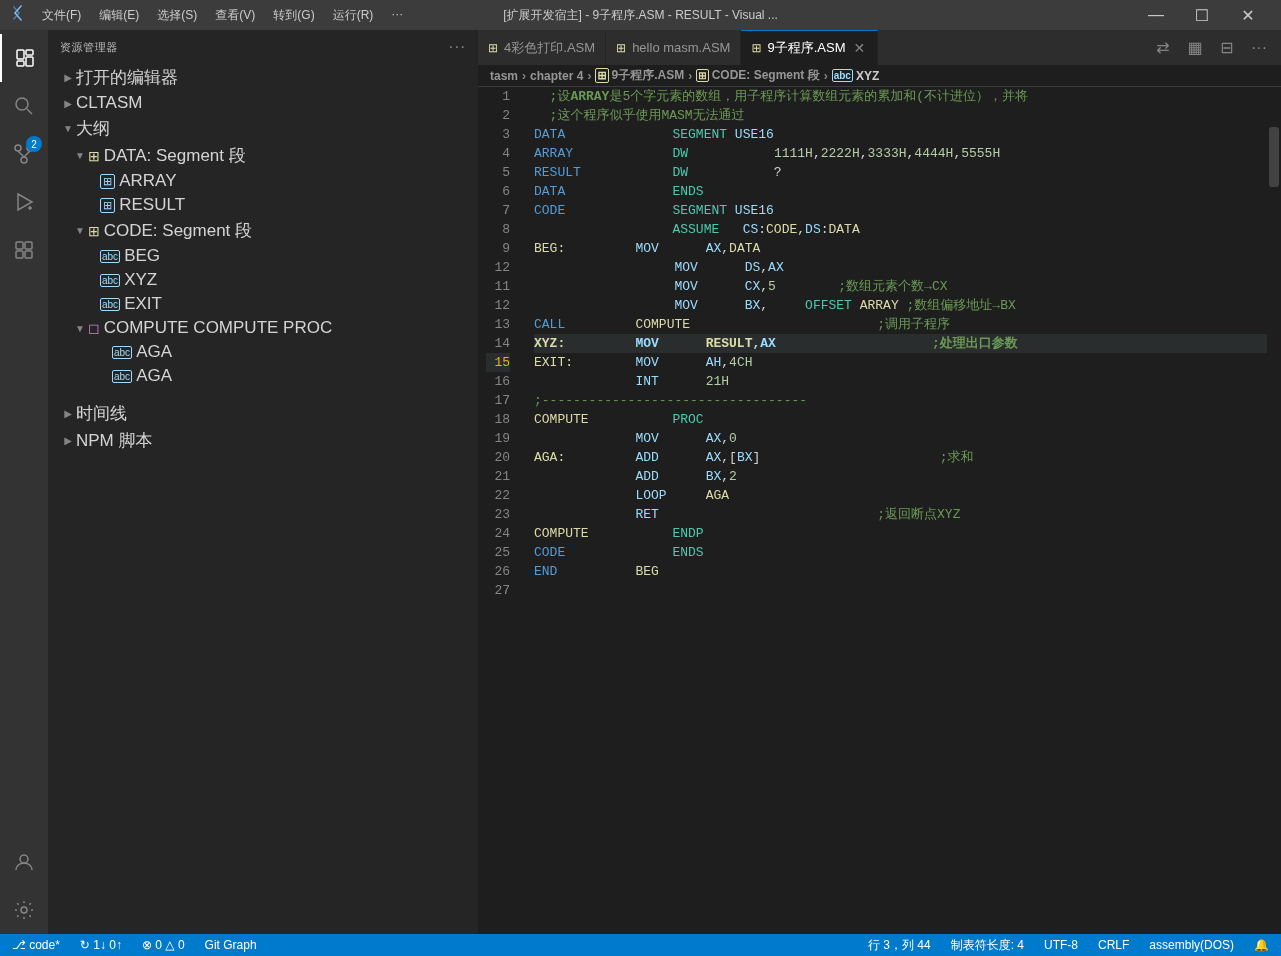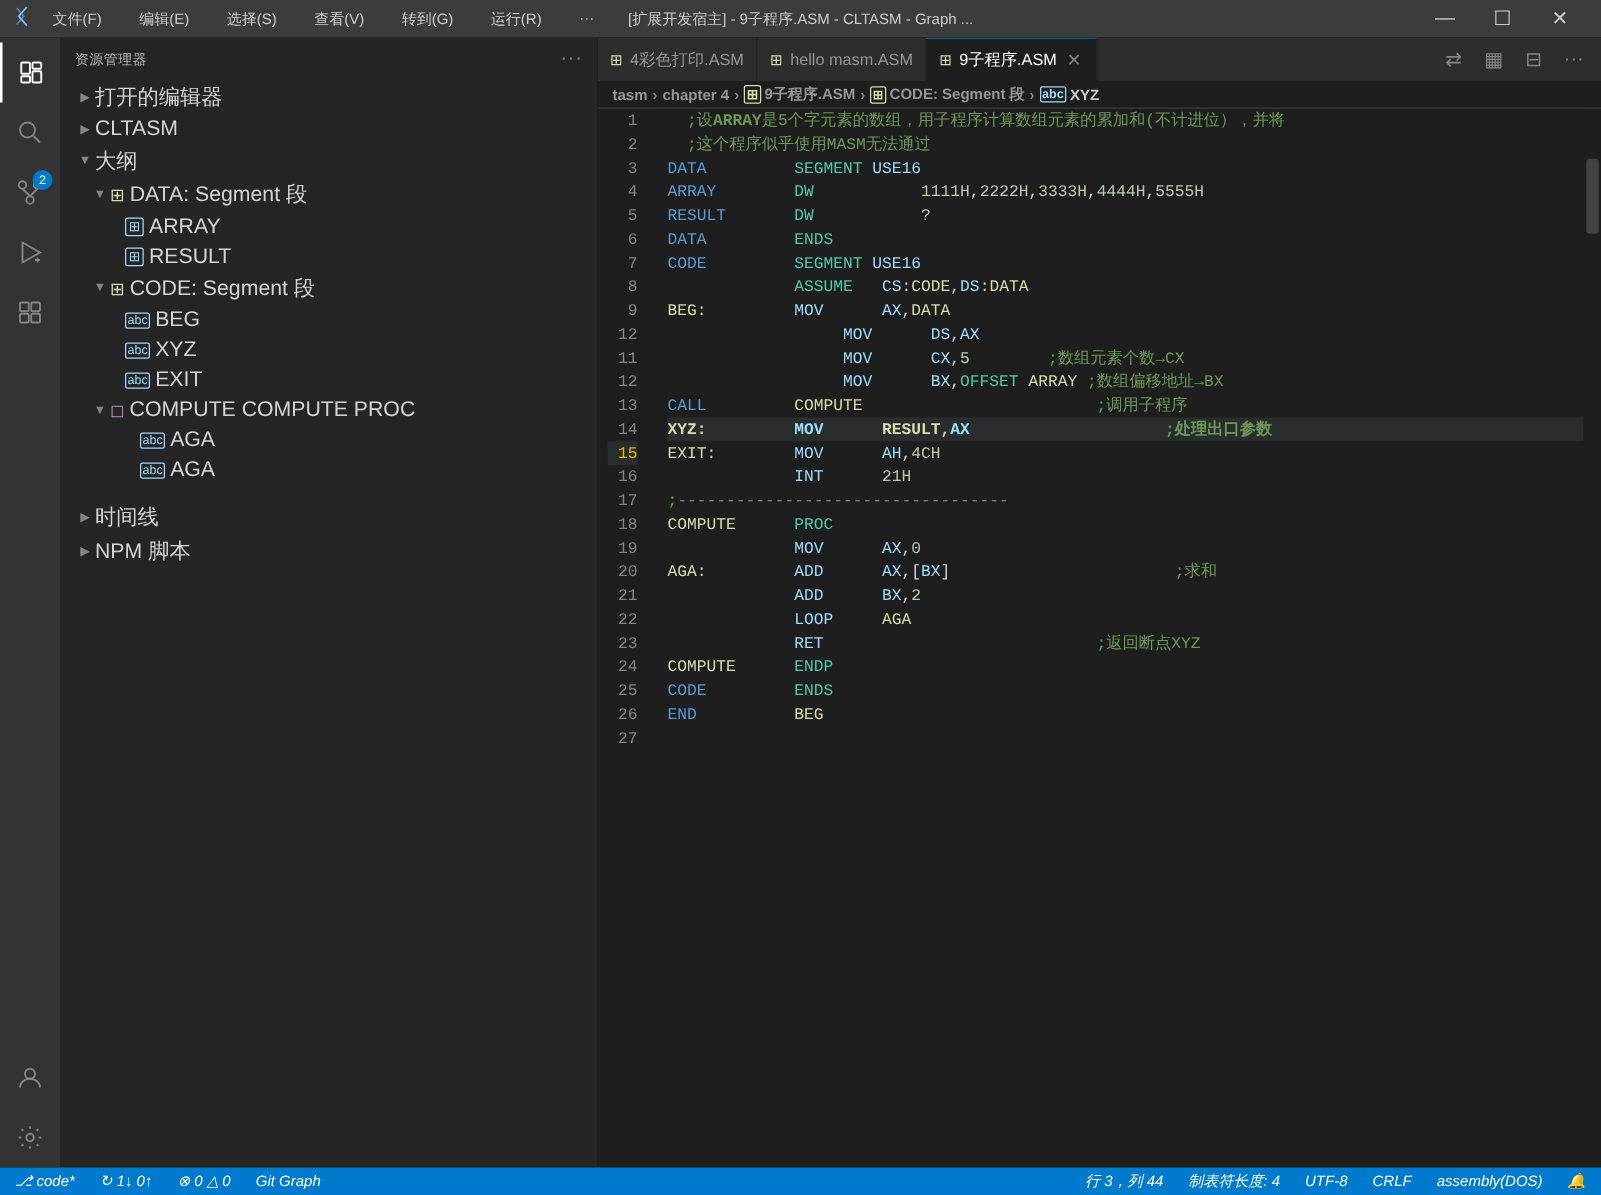--- a/index.html
+++ b/index.html
@@ -2,21 +2,21 @@
 <html><head>
   <meta charset="utf-8">
   <style>
     * { margin: 0; padding: 0; box-sizing: border-box; }
     body { background: #1e1e1e; color: #d4d4d4; font-family: 'Segoe UI', sans-serif; font-size: 13px; display: flex; flex-direction: column; height: 956px; width: 1281px; overflow: hidden; }
     
     
     .titlebar { background: #3c3c3c; height: 30px; display: flex; align-items: center; justify-content: space-between; padding: 0 10px; flex-shrink: 0; }
     .titlebar-left { display: flex; align-items: center; gap: 8px; }
     .titlebar-icon { color: #75beff; font-size: 16px; }
-    .titlebar-menu { display: flex; gap: 14px; }
+    .titlebar-menu { display: flex; gap: 2px; }
     .menu-item { color: #cccccc; padding: 2px 8px; cursor: pointer; font-size: 12px; border-radius: 4px; }
     .titlebar-title { color: #cccccc; font-size: 12px; position: absolute; left: 50%; transform: translateX(-50%); }
     .titlebar-controls { display: flex; gap: 0; }
     .titlebar-btn { width: 46px; height: 30px; display: flex; align-items: center; justify-content: center; cursor: pointer; color: #cccccc; font-size: 16px; }
 
     
     .main { display: flex; flex: 1; overflow: hidden; }
     
     
     .activity-bar { width: 48px; background: #333333; display: flex; flex-direction: column; align-items: center; padding-top: 4px; flex-shrink: 0; }
@@ -61,34 +61,34 @@
 
     
     .editor-content { display: flex; flex: 1; overflow: hidden; }
     .line-numbers { background: #1e1e1e; padding: 0 16px 0 8px; text-align: right; color: #858585; font-family: 'Consolas', 'Courier New', monospace; font-size: 13px; line-height: 19px; flex-shrink: 0; user-select: none; min-width: 48px; }
     .code-area { flex: 1; overflow: auto; padding-left: 8px; font-family: 'Consolas', 'Courier New', monospace; font-size: 13px; line-height: 19px; }
     .code-line { white-space: pre; display: flex; align-items: center; min-height: 19px; }
     .code-line.active-line { background: #2a2d2e; font-weight: bold; }
 
     
     .kw { color: #569cd6; } 
-    .kw2 { color: #4ec9b0; } 
+    .kw2 { color: #4ec9b0; margin-left: 37px; } 
     .inst { color: #9cdcfe; } 
     .num { color: #b5cea8; text-align: right; } 
     .lbl { color: #dcdcaa; } 
     .cmt { color: #6a9955; } 
     .reg { color: #9cdcfe; } 
     .plain { color: #d4d4d4; }
 
     
     .editor-scrollbar { width: 14px; background: #1e1e1e; display: flex; flex-direction: column; }
     .scrollbar-thumb { background: #424242; border-radius: 3px; margin: 2px; width: 10px; height: 60px; margin-top: 40px; }
 
     
-    .status-bar { height: 22px; background: #007acc; display: flex; align-items: center; padding: 0 8px; font-size: 12px; color: white; flex-shrink: 0; gap: 12px; font-style: italic; }
+    .status-bar { height: 22px; background: #007acc; display: flex; align-items: center; padding: 0 8px; font-size: 12px; color: white; flex-shrink: 0; gap: 12px; }
     .status-left { display: flex; align-items: center; gap: 12px; }
     .status-right { margin-left: auto; display: flex; align-items: center; gap: 12px; }
     .status-item { cursor: pointer; padding: 0 4px; display: flex; align-items: center; gap: 4px; }
   </style>
 </head>
 <body>
 
 <div class="titlebar">
   <div class="titlebar-left">
     <span class="titlebar-icon">
@@ -100,21 +100,21 @@
     <div class="titlebar-menu">
       <span class="menu-item">文件(F)</span>
       <span class="menu-item">编辑(E)</span>
       <span class="menu-item">选择(S)</span>
       <span class="menu-item">查看(V)</span>
       <span class="menu-item">转到(G)</span>
       <span class="menu-item">运行(R)</span>
       <span class="menu-item">···</span>
     </div>
   </div>
-  <span class="titlebar-title">[扩展开发宿主] - 9子程序.ASM - CLTASM - Graph ...</span>
+  <span class="titlebar-title">[扩展开发宿主] - 9子程序.ASM - RESULT - Visual ...</span>
   <div class="titlebar-controls">
     <div class="titlebar-btn">—</div>
     <div class="titlebar-btn">☐</div>
     <div class="titlebar-btn close">✕</div>
   </div>
 </div>
 
 <div class="main">
 
   <div class="activity-bar">

